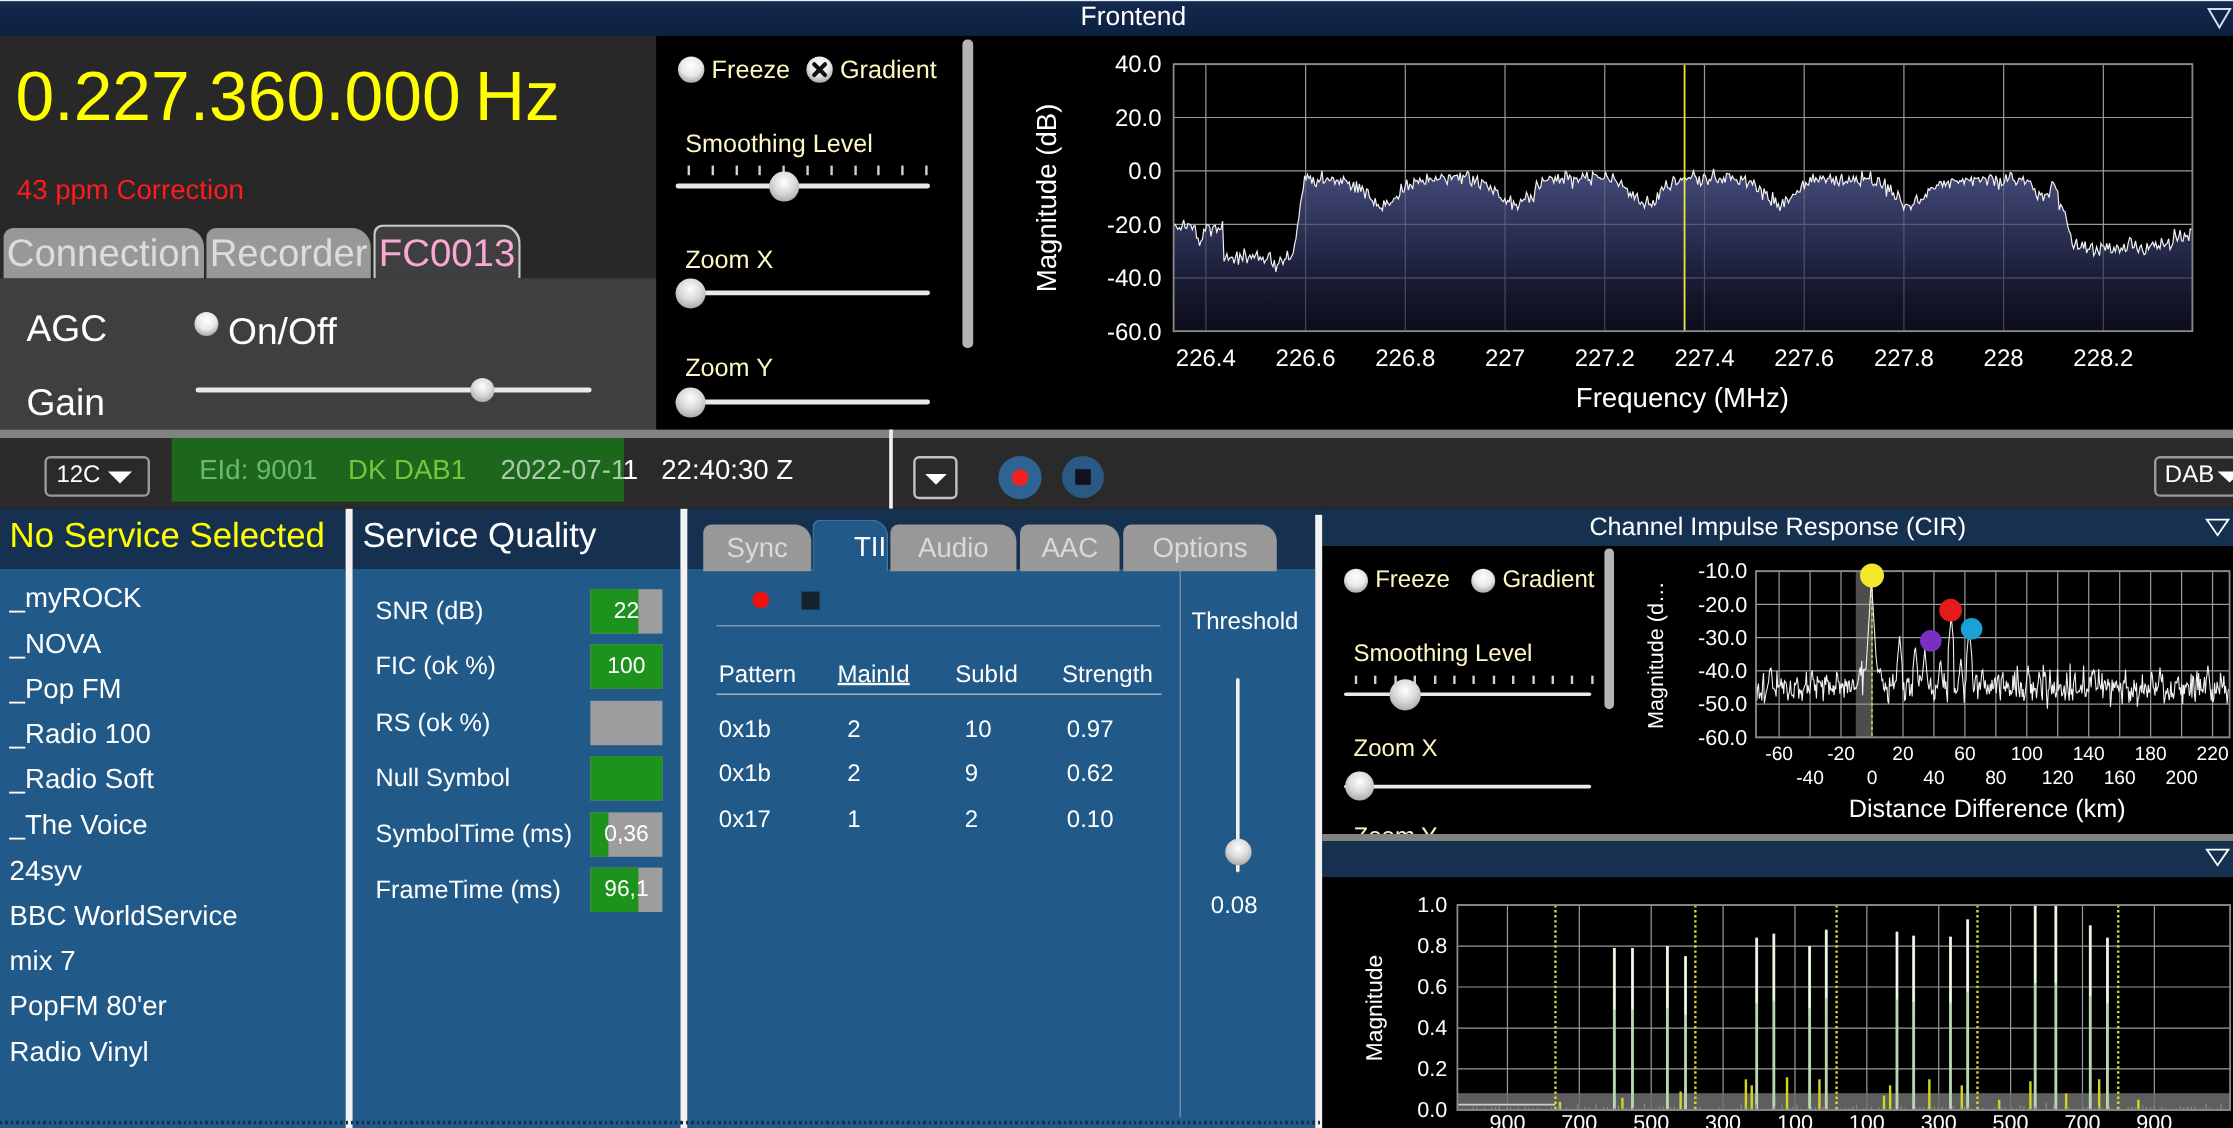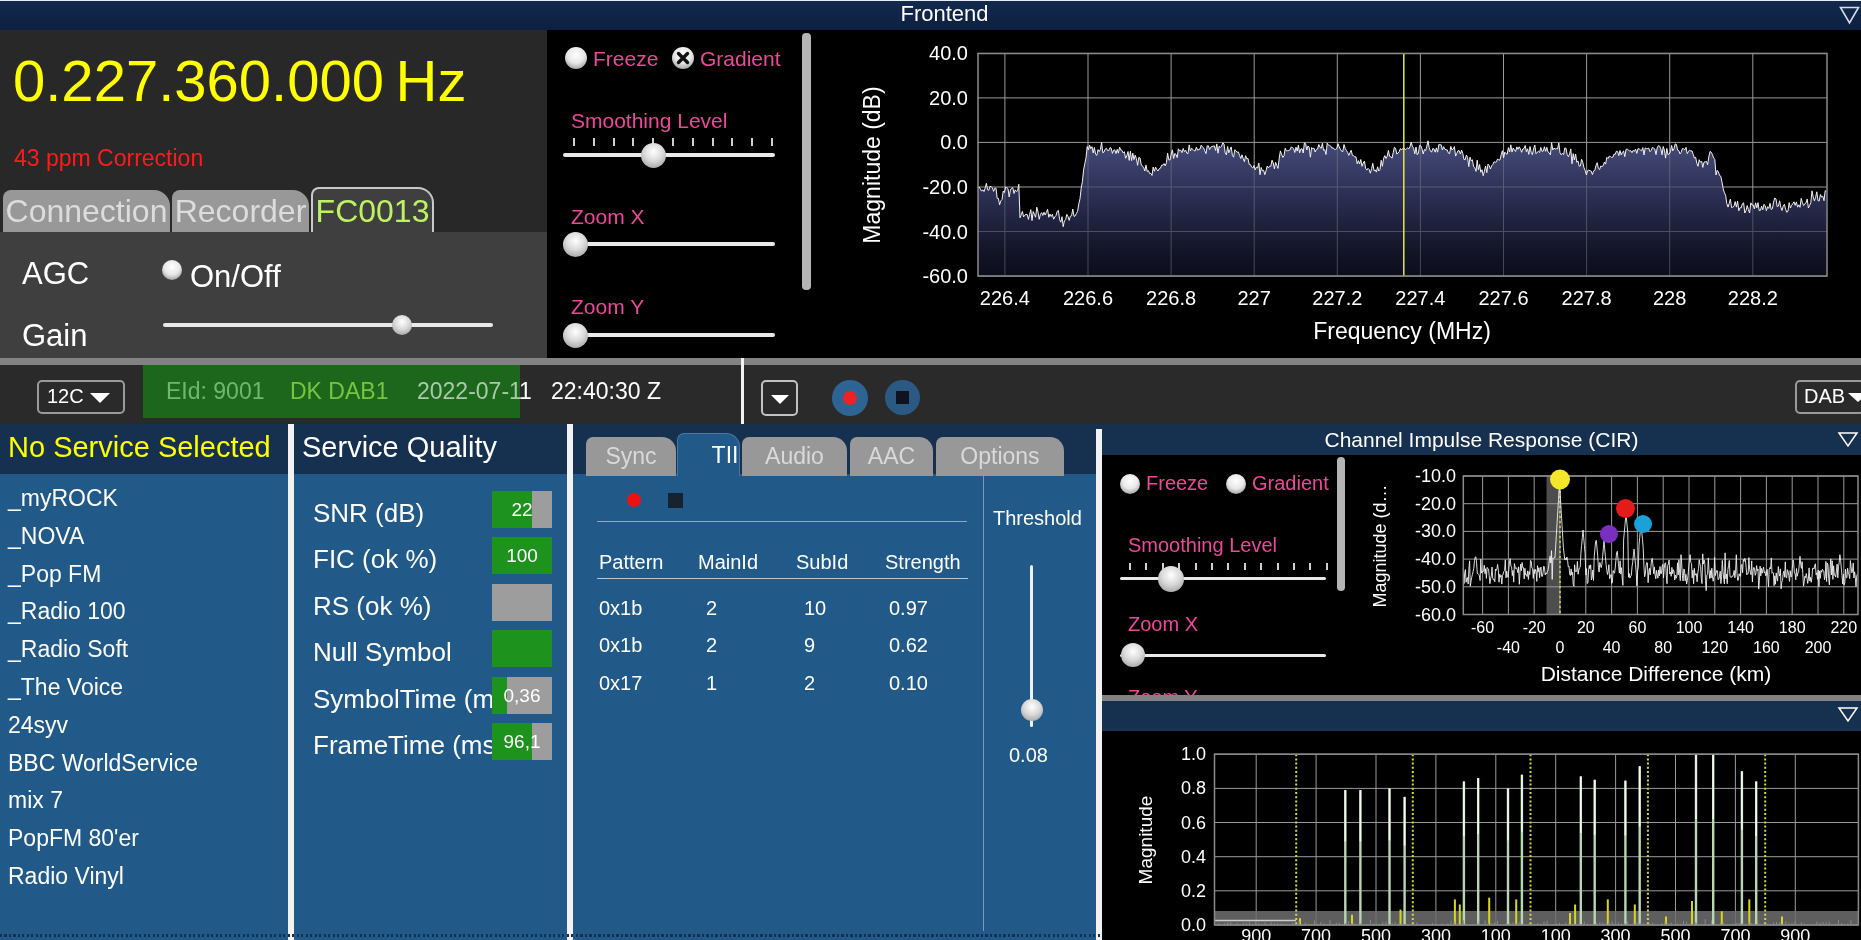--- a/index.html
+++ b/index.html
@@ -10,48 +10,48 @@
   color:#fff; font-size:22px; }
 .navtri { position:absolute; top:7px; }
 #topleft { left:0; top:30px; width:547px; height:328px; background:#282828; }
 #freq { left:13px; top:47px; color:#ffff00; font-size:58px; }
 #corr { left:14px; top:145px; color:#ff1b1b; font-size:23px; }
 .tab { background:#989898; border-radius:8px 16px 0 0;
   color:#dcdcdc; font-size:32px; text-align:center; }
 #tabConn { left:3px; top:190px; width:167px; height:42px; line-height:42px; }
 #tabRec { left:172px; top:190px; width:137px; height:42px; line-height:42px; }
 #tabFC { left:311px; top:187px; width:123px; height:45px; line-height:45px;
-  background:#3f3f3f; color:#bef264; border:2px solid #c9c9c9; border-bottom:none; }
+  background:#3f3f3f; color:#f9a8d4; border:2px solid #c9c9c9; border-bottom:none; }
 #fcpanel { left:0; top:232px; width:547px; height:126px; background:#3f3f3f; }
 #fcpanel .lab { position:absolute; color:#fff; font-size:31px; }
 .slidertrack { position:absolute; background:#e9e9e9; border-radius:2px; }
 .thumb { position:absolute; border-radius:50%;
   background:radial-gradient(circle at 50% 35%, #ffffff 0%, #d9d9d9 45%, #8f8f8f 100%); }
 #topmid { left:547px; top:30px; width:263px; height:328px; background:#000; }
-#topmid .lab, #cirbody .lab { position:absolute; color:#ec4899; font-size:20px; }
+#topmid .lab, #cirbody .lab { position:absolute; color:#fef9c3; font-size:20px; }
 .tick { position:absolute; width:2px; background:#cfcfcf; }
 .vscroll { position:absolute; background:#b4b4b4; border-radius:4px; }
 #splitter { left:0; top:358px; width:1861px; height:7px; background:#828282; }
 #midbar { left:0; top:365px; width:1861px; height:59px; background:#2a2a2a; }
 .combo { position:absolute; border:2px solid #9a9a9a; border-radius:5px; color:#fff;
   font-size:20px; }
 #greenbox { position:absolute; left:143px; top:0; width:377px; height:53px; background:#1d671d; }
 #midbar .mtxt { position:absolute; top:13px; font-size:23px; }
 #whitesep1 { position:absolute; left:741px; top:-7px; width:3px; height:66px; background:#f2f2f2; }
 #ddbtn { position:absolute; left:761px; top:15px; width:37px; height:36px;
   border:2px solid #c2c2c2; border-radius:5px; }
 #ddbtn .tri { position:absolute; left:8px; top:13px; width:0; height:0;
   border-left:9px solid transparent; border-right:9px solid transparent;
   border-top:9px solid #fff; }
 .circbtn { position:absolute; border-radius:50%; }
 .header { position:absolute; background:#16304f; }
 .bluebody { position:absolute; background:#215a88; }
 .wsep { position:absolute; width:6px; background:#f2f2f2; top:429px; height:511px; }
 .svc { position:absolute; left:8px; color:#fff; font-size:23px; }
-.qlab { position:absolute; left:313px; color:#fff; font-size:26px; }
+.qlab { position:absolute; left:313px; color:#fff; font-size:21px; }
 .qbar { position:absolute; left:492px; width:60px; height:37px; background:#9d9d9d; }
 .qgreen { position:absolute; left:0; top:0; height:37px; background:#1d921d; }
 .qtxt { position:absolute; width:100%; text-align:center; top:8px; color:#fff; font-size:19px; }
 .tab3 { position:absolute; background:#989898; border-radius:7px 14px 0 0; color:#d9d9d9;
   font-size:23px; text-align:center; height:39px; line-height:39px; top:437px; }
 #tabTII { top:433px; height:43px; line-height:43px; background:#215a88; color:#fff;
   border:1px solid #4a78a5; border-bottom:none;padding-left:33px; }
 .dot { position:absolute; border-radius:50%; }
 #tline { position:absolute; left:597px; top:521px; width:370px; height:1px; background:#8fa8bf; }
 .th { position:absolute; color:#fff; font-size:20px; }
@@ -283,21 +283,21 @@
 <div class="bluebody abs" style="left:573px; top:474px; width:523px; height:466px;"></div>
 <div class="tab3 abs" style="left:586px; width:90px;">Sync</div>
 <div class="tab3 abs" id="tabTII" style="left:677px; width:63px;">TII</div>
 <div class="tab3 abs" style="left:742px; width:105px;">Audio</div>
 <div class="tab3 abs" style="left:850px; width:83px;">AAC</div>
 <div class="tab3 abs" style="left:936px; width:128px;">Options</div>
 <div class="dot abs" style="left:627px; top:493px; width:14px; height:14px; background:#ee1111;"></div>
 <div class="abs" style="left:668px; top:493px; width:15px; height:15px; background:#16222e;"></div>
 <div id="tline" class="abs"></div>
 <div class="th abs" style="left:599px; top:551px;">Pattern</div>
-<div class="th abs" style="left:698px; top:551px;">MainId</div>
+<div class="th abs" style="left:698px; top:551px;text-decoration:underline;">MainId</div>
 <div class="th abs" style="left:796px; top:551px;">SubId</div>
 <div class="th abs" style="left:885px; top:551px;">Strength</div>
 <div id="thunder" class="abs"></div>
 <div class="td abs" style="left:599px; top:597px;">0x1b</div>
 <div class="td abs" style="left:706px; top:597px;">2</div>
 <div class="td abs" style="left:804px; top:597px;">10</div>
 <div class="td abs" style="left:889px; top:597px;">0.97</div>
 <div class="td abs" style="left:599px; top:634px;">0x1b</div>
 <div class="td abs" style="left:706px; top:634px;">2</div>
 <div class="td abs" style="left:804px; top:634px;">9</div>

